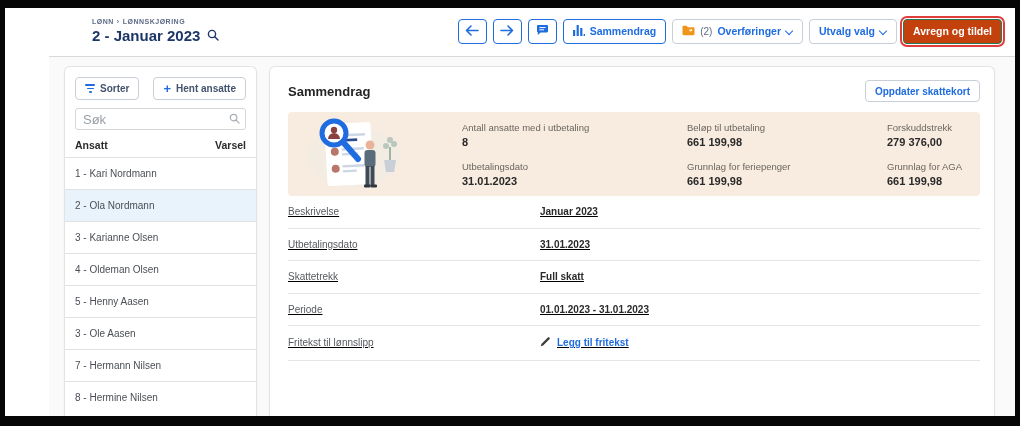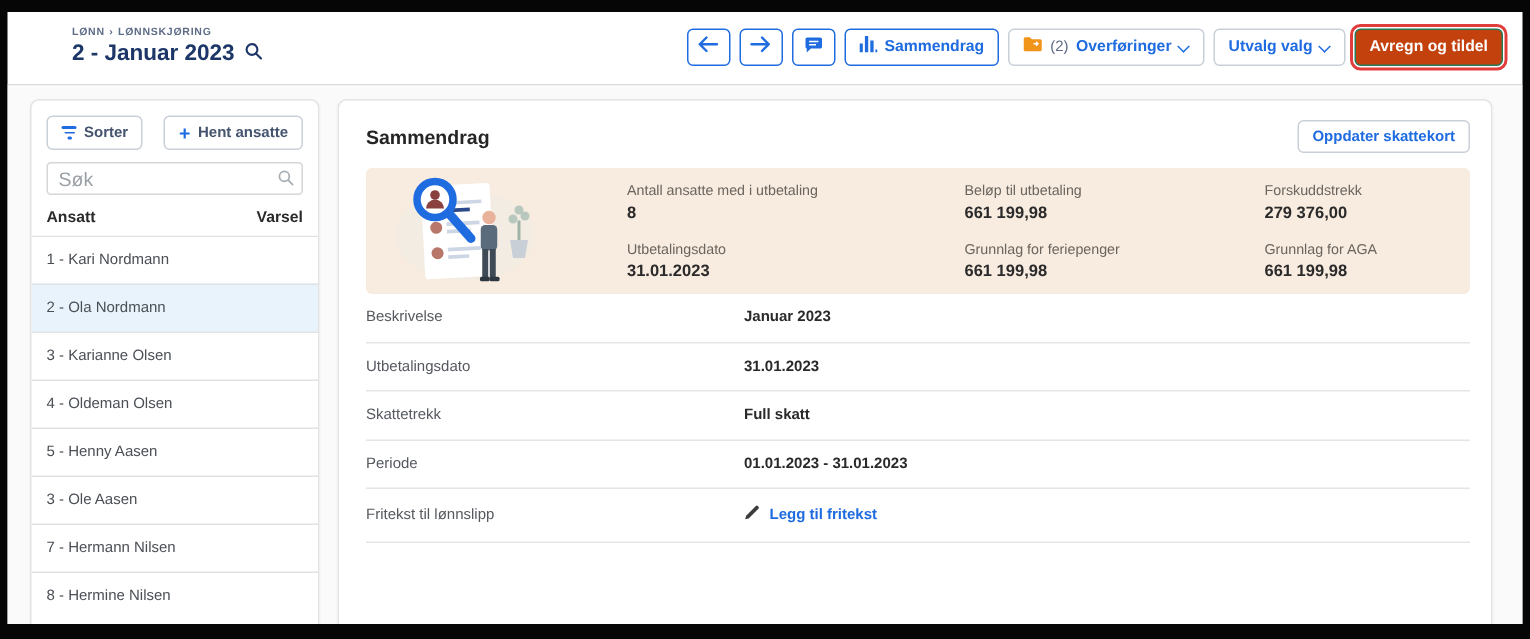--- a/index.html
+++ b/index.html
@@ -1,18 +1,18 @@
 <!DOCTYPE html>
 <html><head>
 <meta charset="utf-8">
 <style>
   * { margin:0; padding:0; box-sizing:border-box; }
   html,body { width:1020px; height:426px; font-family:"Liberation Sans", sans-serif; }
   .frame { width:1020px; height:426px; background:#060606; padding:8px 5px 10px 5px; }
-  .app { width:100%; height:100%; background:#fff; display:flex; flex-direction:column; overflow:hidden; }
+  .app { width:100%; height:100%; background:#fff; display:flex; flex-direction:column; overflow:hidden;padding-left:44px; }
 
   
   .app-header { display:flex; justify-content:space-between; align-items:center;
     padding:5px 13px 7px 43px; border-bottom:1px solid #d9d9d9; flex:0 0 49px; }
   .crumbs { font-size:7px; font-weight:bold; letter-spacing:.5px; color:#5e6c88; margin-bottom:2px; }
   .crumbs .sep { margin:0 3px; }
   .title-row { display:flex; align-items:center; gap:7px; }
   .page-title { font-size:15px; font-weight:bold; color:#1c3668; }
   .toolbar { display:flex; align-items:center; gap:6px; }
   .tbtn { height:25px; display:inline-flex; align-items:center; gap:5px; background:#fff;
@@ -63,21 +63,21 @@
     font-family:inherit; }
   .banner { background:#f8ebdf; border-radius:4px; height:84px; display:flex; align-items:center;
     padding-left:10px; }
   .illus { flex:0 0 108px; height:78px; }
   .sum-grid { flex:1; display:grid; grid-template-columns:225px 200px 1fr; row-gap:13px;
     padding:0 6px 0 8px;margin-left:48px; }
   .fld .flabel { font-size:9.5px; color:#6a655e; margin-bottom:3px; }
   .fld .fvalue { font-size:11px; font-weight:bold; color:#2a2a2a; }
   .utvalg-head { display:flex; justify-content:space-between; align-items:center; margin:16px 0 7px; }
   .utvalg-head .btns { display:flex; gap:8px; }
-  .detail-row { display:flex; align-items:center; padding:10px 0 10.5px; border-bottom:1px solid #e5e5e5; }
+  .detail-row { display:flex; align-items:center; padding:10px 0 10.5px; border-bottom:1px solid #e5e5e5;text-decoration:underline; }
   .detail-label { flex:0 0 252px; font-size:10px; color:#55595f; }
   .detail-value { font-size:10px; font-weight:bold; color:#2a2a2a; }
   .detail-link { display:inline-flex; align-items:center; gap:6px; font-size:10px; font-weight:bold;
     color:#1f6ce0; cursor:pointer; }
 </style>
 </head>
 <body>
 
 <div class="frame">
   <div class="app">

